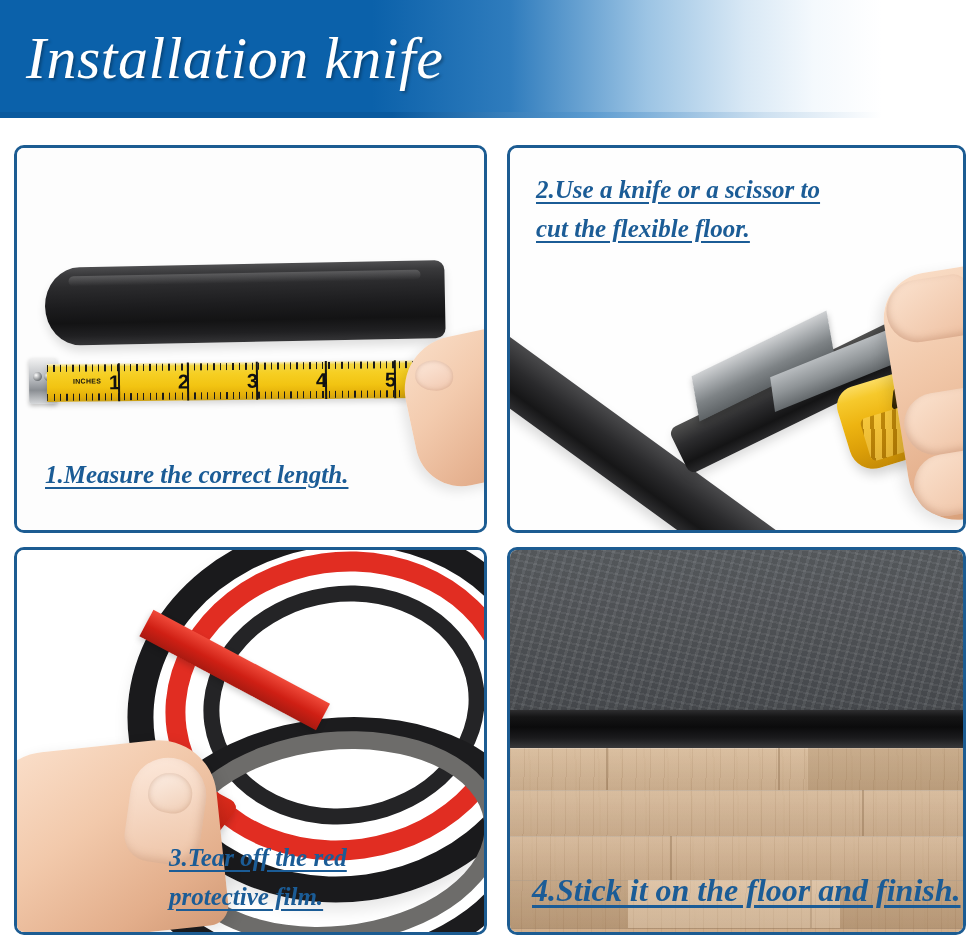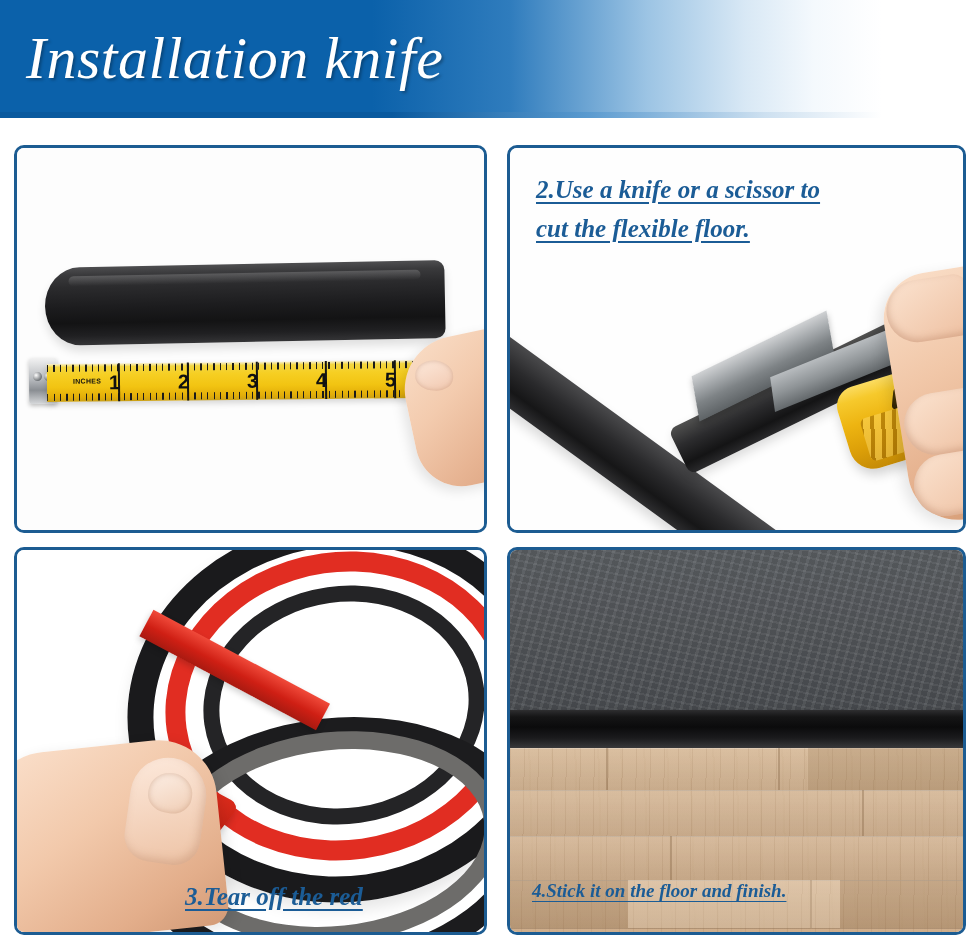--- a/index.html
+++ b/index.html
@@ -83,22 +83,22 @@
     white-space: nowrap;
     z-index: 40;
   }
   .caption .ln {
     display: block;
     text-decoration: underline;
     text-underline-offset: 4px;
   }
   .cap1 { left: 28px; bottom: 36px; }
   .cap2 { left: 26px; top: 22px; }
-  .cap3 { left: 168px; bottom: 16px; }
-  .cap4 { left: 22px; bottom: 22px; font-size: 19px; }
+  .cap3 { left: 152px; bottom: 16px; }
+  .cap4 { left: 22px; bottom: 22px; font-size: 32px; }
 
   
   .p1 .bg { position:absolute; inset:0; background:#fdfdfd; }
   .molding1 {
     position: absolute;
     left: 28px; top: 116px;
     width: 400px; height: 78px;
     background: linear-gradient(to bottom,
       #4e4e50 0%, #3a3a3c 10%, #2b2b2d 26%, #1c1c1e 52%,
       #131314 72%, #202022 88%, #343436 100%);
@@ -437,20 +437,23 @@
         <div class="num" style="left:200px">3</div>
         <div class="num" style="left:269px">4</div>
         <div class="num" style="left:338px">5</div>
       </div>
 
       <div class="hand1">
         <div class="nail"></div>
       </div>
     </div>
 
+    <div class="caption cap1">
+      <span class="ln">1.Measure the correct length.</span>
+    </div>
   </div>
 
   <div class="panel p2">
     <div class="photo">
       <div class="bg"></div>
 
       <div class="strip2a"></div>
       <div class="strip2b"></div>
       <div class="blade"></div>
       <div class="blade2"></div>
@@ -488,20 +491,21 @@
       <div class="film-peel"></div>
 
       <div class="hand3">
         <div class="thumb"></div>
         <div class="thumbnail"></div>
       </div>
     </div>
 
     <div class="caption cap3">
       <span class="ln">3.Tear off the red</span>
+      <span class="ln">protective film.</span>
     </div>
   </div>
 
   <div class="panel p4">
     <div class="photo">
       <div class="wall"></div>
       <div class="baseboard"></div>
       <div class="floor">
         <div class="grain"></div>
         <div class="plank" style="top:0px;   height:42px;"></div>

